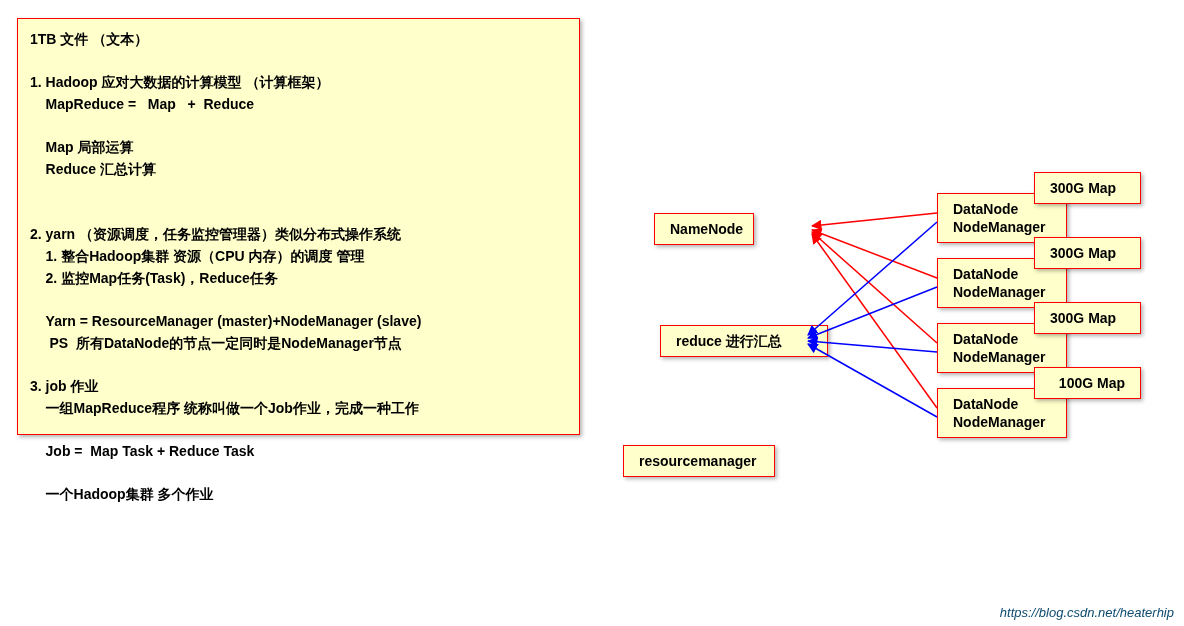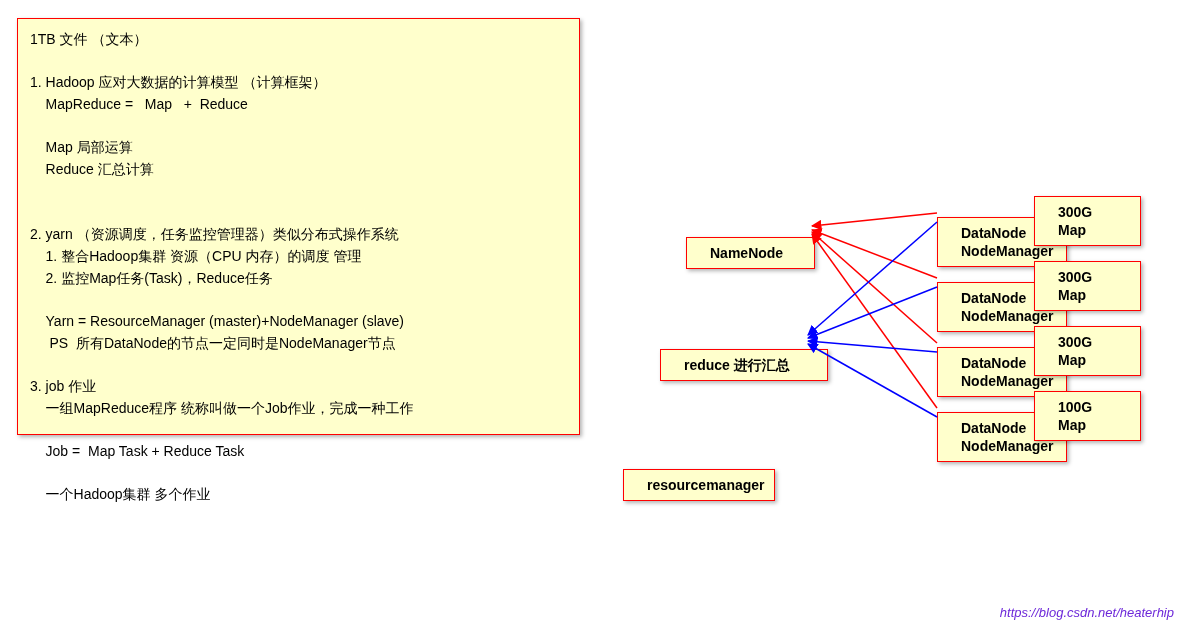--- a/index.html
+++ b/index.html
@@ -18,33 +18,32 @@
     position: absolute;
     background: #ffffcc;
     border: 1px solid #ff0000;
     box-shadow: 2px 2px 4px rgba(0,0,0,0.3);
     box-sizing: border-box;
   }
   .textbox {
     padding: 10px 12px;
     line-height: 1.55;
     white-space: pre-wrap;
-    font-weight: normal;
+    font-weight: bold;
   }
   .node {
-    padding: 6px 23px;
+    padding: 6px 15px;
     font-weight: bold;
     line-height: 1.3;
-    margin-top: 24px;
   }
   .watermark {
     position: absolute;
     right: 10px;
     bottom: 6px;
-    color: #6d28d9;
+    color: #0c4a6e;
     font-size: 13px;
     font-style: italic;
   }
   svg.lines {
     position: absolute;
     left: 0; top: 0;
     width: 1184px;
     height: 626px;
     pointer-events: none;
   }
@@ -68,21 +67,21 @@
     Yarn = ResourceManager (master)+NodeManager (slave)
      PS  所有DataNode的节点一定同时是NodeManager节点
 
 3. job 作业
     一组MapReduce程序 统称叫做一个Job作业，完成一种工作
 
     Job =  Map Task + Reduce Task
 
     一个Hadoop集群 多个作业</div>
 
-<div class="box node" style="left:686px; top:213px; width:129px;">
+<div class="box node" style="left:654px; top:213px; width:100px;">
   <span>NameNode</span>
 </div>
 
 <div class="box node" style="left:660px; top:325px; width:168px;">
   <span>reduce 进行汇总</span>
 </div>
 
 <div class="box node" style="left:623px; top:445px; width:152px;">
   <span>resourcemanager</span>
 </div>
@@ -106,21 +105,21 @@
 
 <div class="box node" style="left:1034px; top:172px; width:107px;">
   <span>300G Map</span>
 </div>
 <div class="box node" style="left:1034px; top:237px; width:107px;">
   <span>300G Map</span>
 </div>
 <div class="box node" style="left:1034px; top:302px; width:107px;">
   <span>300G Map</span>
 </div>
-<div class="box node" style="left:1034px; top:367px; width:107px;">
+<div class="box node" style="left:1034px; top:367px; width:107px;text-align:right;">
   <span>100G Map</span>
 </div>
 
 <svg class="lines">
   <defs>
     <marker id="arrow-red" viewBox="0 0 10 10" refX="9" refY="5" markerWidth="7" markerHeight="7" orient="auto-start-reverse">
       <path d="M 0 0 L 10 5 L 0 10 z" fill="#ff0000"></path>
     </marker>
     <marker id="arrow-blue" viewBox="0 0 10 10" refX="9" refY="5" markerWidth="7" markerHeight="7" orient="auto-start-reverse">
       <path d="M 0 0 L 10 5 L 0 10 z" fill="#0000ff"></path>

